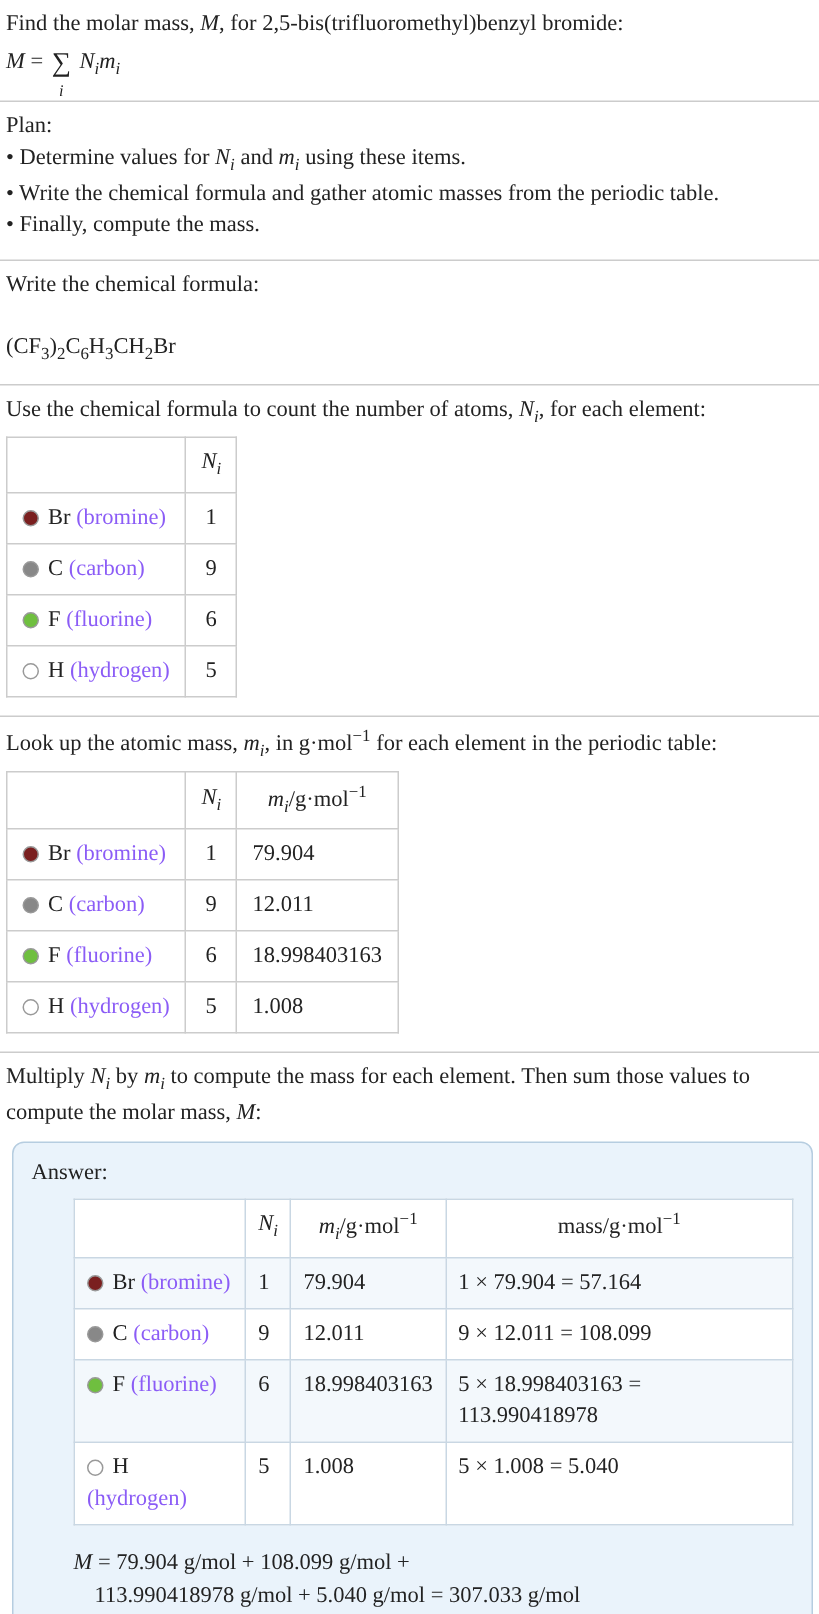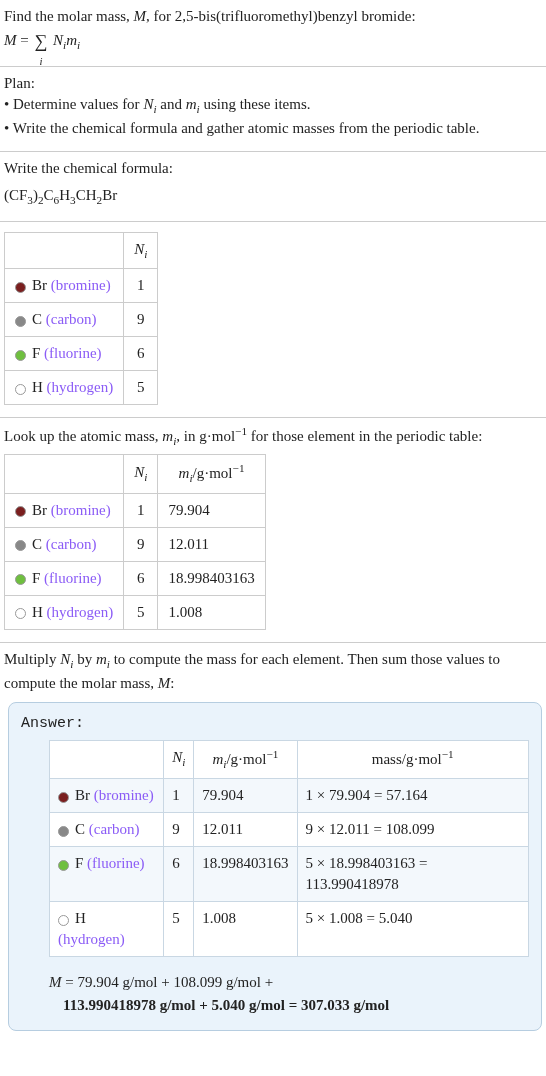--- a/index.html
+++ b/index.html
@@ -47,21 +47,21 @@
   .dot.c  { background: #888; }
   .dot.f  { background: #6fbf3f; }
   .dot.h  { background: #fff; }
   .answer {
     background: #eaf3fb;
     border: 1px solid #b6cde0;
     border-radius: 8px;
     padding: 10px 12px 14px 12px;
     margin: 8px 4px 0 4px;
   }
-  .answer-title { margin-bottom: 6px; font-family: Liberation Mono, monospace; }
+  .answer-title { margin-bottom: 6px; }
   table.answer-table {
     border-collapse: collapse;
     width: 100%;
     background: #fff;
     margin-left: 28px;
     margin-right: 0;
     width: calc(100% - 28px);
   }
   table.answer-table th, table.answer-table td {
     border: 1px solid #c9d7e3;
@@ -102,30 +102,34 @@
     <span class="ital">N</span><span class="sub ital">i</span><span class="ital">m</span><span class="sub ital">i</span>
   </div>
 </div>
 
 <div class="section">
   <div>Plan:</div>
   <div>
     <span>• Determine values for </span><span class="ital">N</span><span class="sub ital">i</span><span> and </span><span class="ital">m</span><span class="sub ital">i</span><span> using these items.</span>
   </div>
   <div>• Write the chemical formula and gather atomic masses from the periodic table.</div>
+  <div>• Finally, compute the mass.</div>
 </div>
 
 <div class="section">
   <div>Write the chemical formula:</div>
-  <div class="formula" style="margin-top:6px;">
+  <div class="formula" style="margin-top:20px;">
     <span>(CF</span><span class="sub">3</span><span>)</span><span class="sub">2</span><span>C</span><span class="sub">6</span><span>H</span><span class="sub">3</span><span>CH</span><span class="sub">2</span><span>Br</span>
   </div>
 </div>
 
 <div class="section">
+  <div>
+    <span>Use the chemical formula to count the number of atoms, </span><span class="ital">N</span><span class="sub ital">i</span><span>, for each element:</span>
+  </div>
   <table class="data">
     <tbody>
         <tr>
       <th></th>
       <th><span class="ital">N</span><span class="sub ital">i</span></th>
     </tr>
     <tr>
           <td><span class="dot br"></span><span>Br</span><span class="muted"> (bromine)</span></td>
           <td class="num">1</td>
         </tr>
@@ -140,21 +144,21 @@
     <tr>
           <td><span class="dot h"></span><span>H</span><span class="muted"> (hydrogen)</span></td>
           <td class="num">5</td>
         </tr>
   </tbody>
     </table>
 </div>
 
 <div class="section">
   <div>
-    <span>Look up the atomic mass, </span><span class="ital">m</span><span class="sub ital">i</span><span>, in g·mol</span><span class="sup">−1</span><span> for those element in the periodic table:</span>
+    <span>Look up the atomic mass, </span><span class="ital">m</span><span class="sub ital">i</span><span>, in g·mol</span><span class="sup">−1</span><span> for each element in the periodic table:</span>
   </div>
   <table class="data">
     <tbody>
         <tr>
       <th></th>
       <th><span class="ital">N</span><span class="sub ital">i</span></th>
       <th><span class="ital">m</span><span class="sub ital">i</span><span>/g·mol</span><span class="sup">−1</span></th>
     </tr>
     <tr>
           <td><span class="dot br"></span><span>Br</span><span class="muted"> (bromine)</span></td>
@@ -216,16 +220,16 @@
       <tr>
             <td><span class="dot h"></span><span>H</span><span class="muted"> (hydrogen)</span></td>
             <td class="num">5</td>
             <td>1.008</td>
             <td>5 × 1.008 = 5.040</td>
           </tr>
     </tbody>
       </table>
     <div class="answer-calc">
       <span class="ital">M</span><span> = 79.904 g/mol + 108.099 g/mol +</span><br>
-      <span style="padding-left:14px;font-weight:bold;">113.990418978 g/mol + 5.040 g/mol = 307.033 g/mol</span>
+      <span style="padding-left:14px;">113.990418978 g/mol + 5.040 g/mol = 307.033 g/mol</span>
     </div>
   </div>
 </div>
 
 </body></html>

